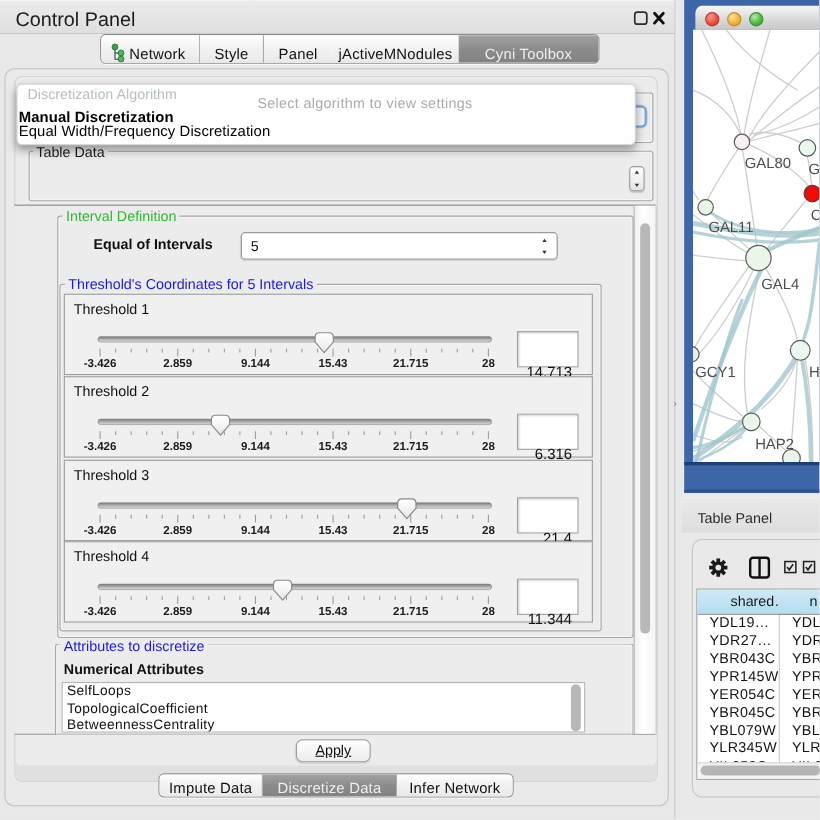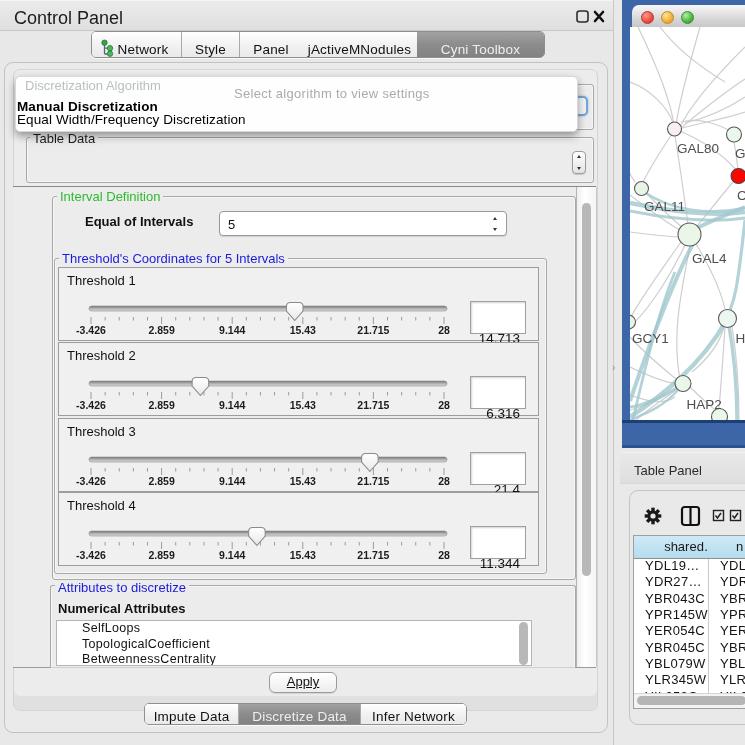--- a/index.html
+++ b/index.html
@@ -50,21 +50,21 @@
   .tbox{position:absolute;left:58px;width:479px;height:72px;background:#f0f0f0;
         border:1px solid #9d9d9d;}
   .tlab{position:absolute;left:8px;top:5px;font-size:13px;font-weight:normal;color:#111;}
   .vbox{position:absolute;left:411px;top:33px;width:54px;height:31px;background:#fff;
         border:1px solid #a0a0a0;box-shadow:inset 1px 1px 2px rgba(0,0,0,.18);}
   .vbox span{position:absolute;right:5px;top:50%;transform:translateY(-50%);
              font-size:13.5px;color:#111;margin-top:20px;}
   
   #attrlist{position:absolute;left:56px;top:620px;width:474px;height:44px;background:#fff;
             border:1px solid #b5b5b5;overflow:hidden;}
-  #attrlist .li{font-size:12.5px;letter-spacing:0.3px;color:#111;padding-left:25px;height:15.6px;line-height:15.6px;}
+  #attrlist .li{font-size:12.5px;letter-spacing:0.3px;color:#111;padding-left:4px;height:15.6px;line-height:15.6px;}
   
   #applybtn{position:absolute;left:269px;top:672px;width:66px;height:19px;
             border:1px solid #9b9b9b;border-radius:6px;background:linear-gradient(#ffffff,#ededed);
             font-size:13px;color:#111;text-align:center;line-height:18px;
             box-shadow:0 1px 1px rgba(0,0,0,.1);text-decoration:underline;}
   
   #popup{position:absolute;left:15px;top:76px;width:561px;height:54px;background:#fefefe;
          border:1px solid #d8d8d8;border-radius:5px;box-shadow:0 4px 9px rgba(0,0,0,.38);}
   
   #netwin{position:absolute;left:622px;top:0;width:123px;height:448px;background:#3c66a8;}

